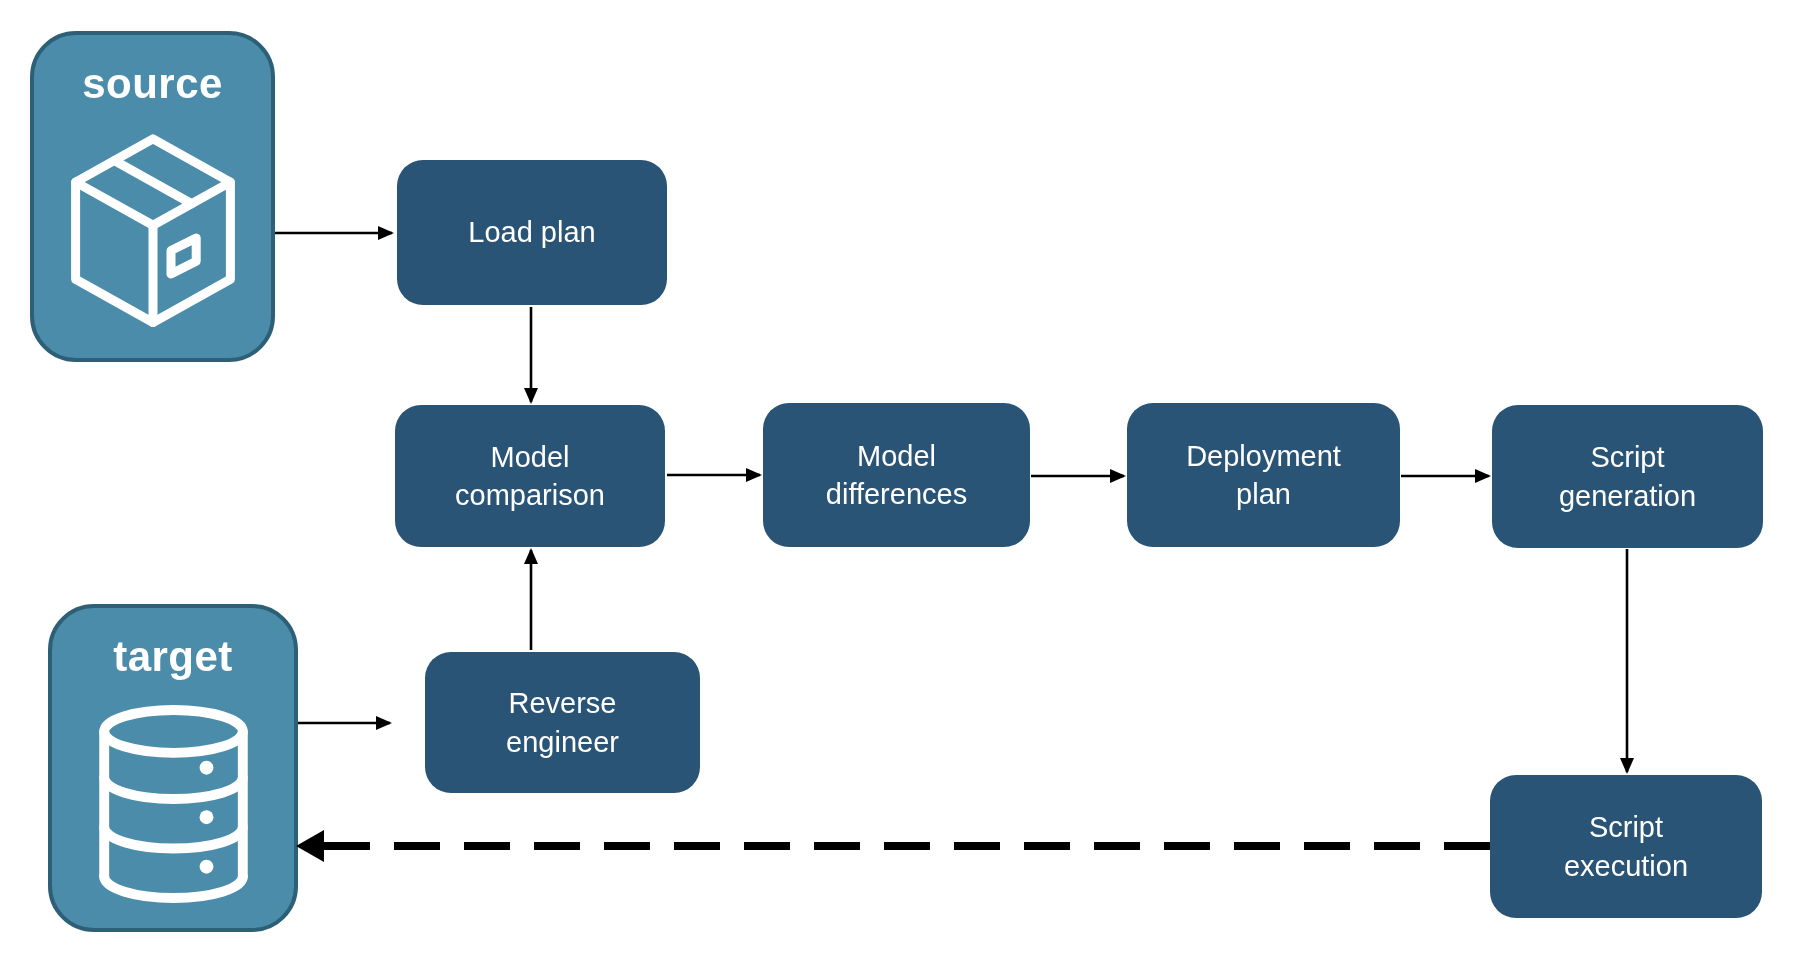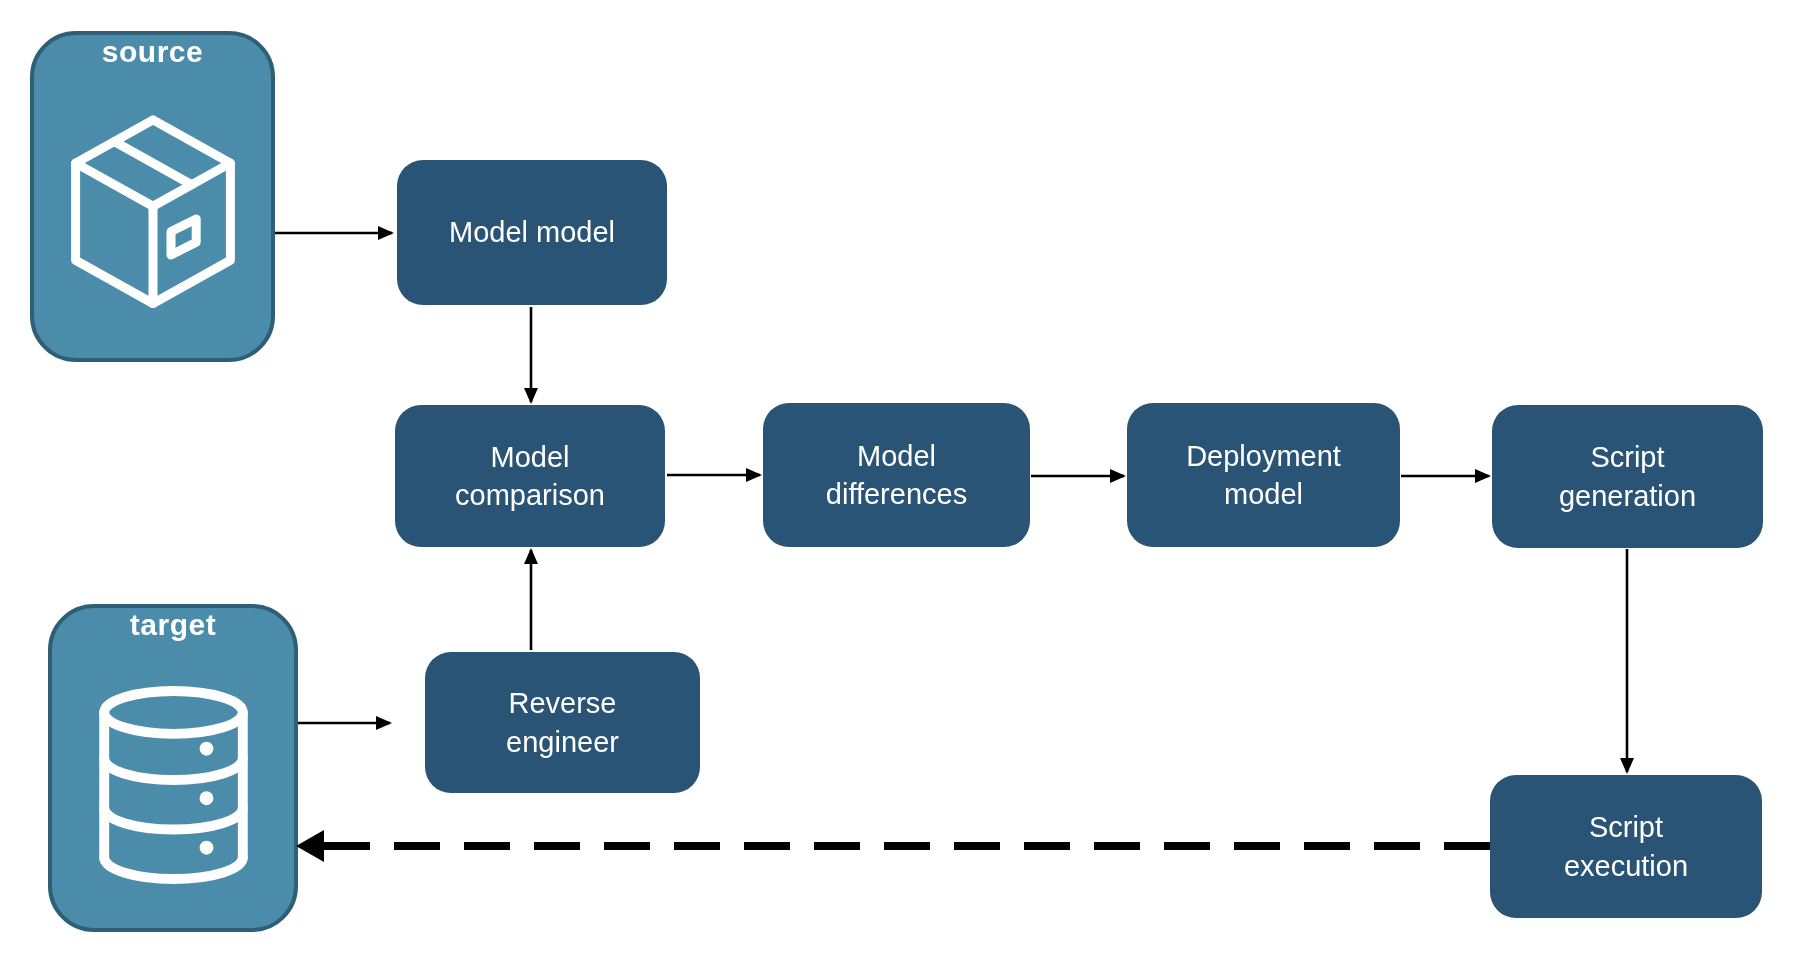--- a/index.html
+++ b/index.html
@@ -27,22 +27,23 @@
     border: 4px solid #2D5F76;
     border-radius: 46px;
     box-sizing: border-box;
     display: flex;
     flex-direction: column;
     align-items: center;
   }
   .container-label {
     color: #ffffff;
     font-weight: bold;
-    font-size: 30px;
+    font-size: 42px;
     letter-spacing: 0.5px;
+    margin-top: 26px;
     line-height: 1.1;
   }
   .container-icon {
     flex: 1;
     display: flex;
     align-items: center;
     justify-content: center;
     width: 100%;
   }
   .process-node {
@@ -91,36 +92,36 @@
         <path d="M8 44 A42 13 0 0 0 92 44"></path>
         <path d="M8 74 A42 13 0 0 0 92 74"></path>
         <circle cx="70" cy="38" r="4.2" fill="#ffffff" stroke="none"></circle>
         <circle cx="70" cy="68" r="4.2" fill="#ffffff" stroke="none"></circle>
         <circle cx="70" cy="98" r="4.2" fill="#ffffff" stroke="none"></circle>
       </svg>
     </div>
   </div>
 
   <div class="process-node" style="left:397px; top:160px; width:270px; height:145px;">
-    <div class="process-label">Model model</div>
+    <div class="process-label">Load plan</div>
   </div>
 
   <div class="process-node" style="left:395px; top:405px; width:270px; height:142px;">
     <div class="process-label">Model
 comparison</div>
   </div>
 
   <div class="process-node" style="left:763px; top:403px; width:267px; height:144px;">
     <div class="process-label">Model
 differences</div>
   </div>
 
   <div class="process-node" style="left:1127px; top:403px; width:273px; height:144px;">
     <div class="process-label">Deployment
-model</div>
+plan</div>
   </div>
 
   <div class="process-node" style="left:1492px; top:405px; width:271px; height:143px;">
     <div class="process-label">Script
 generation</div>
   </div>
 
   <div class="process-node" style="left:393px; top:652px; width:275px; height:141px;margin-left:32px;">
     <div class="process-label">Reverse
 engineer</div>

